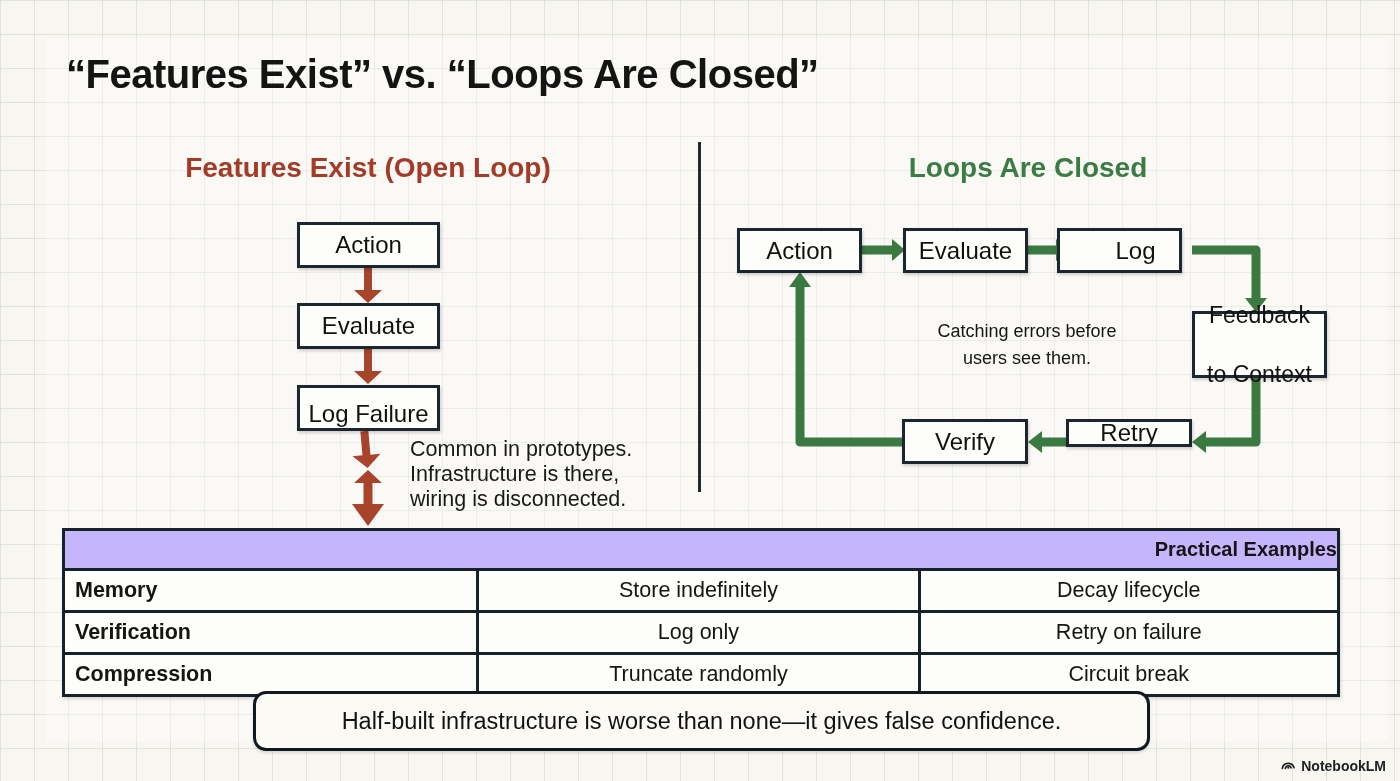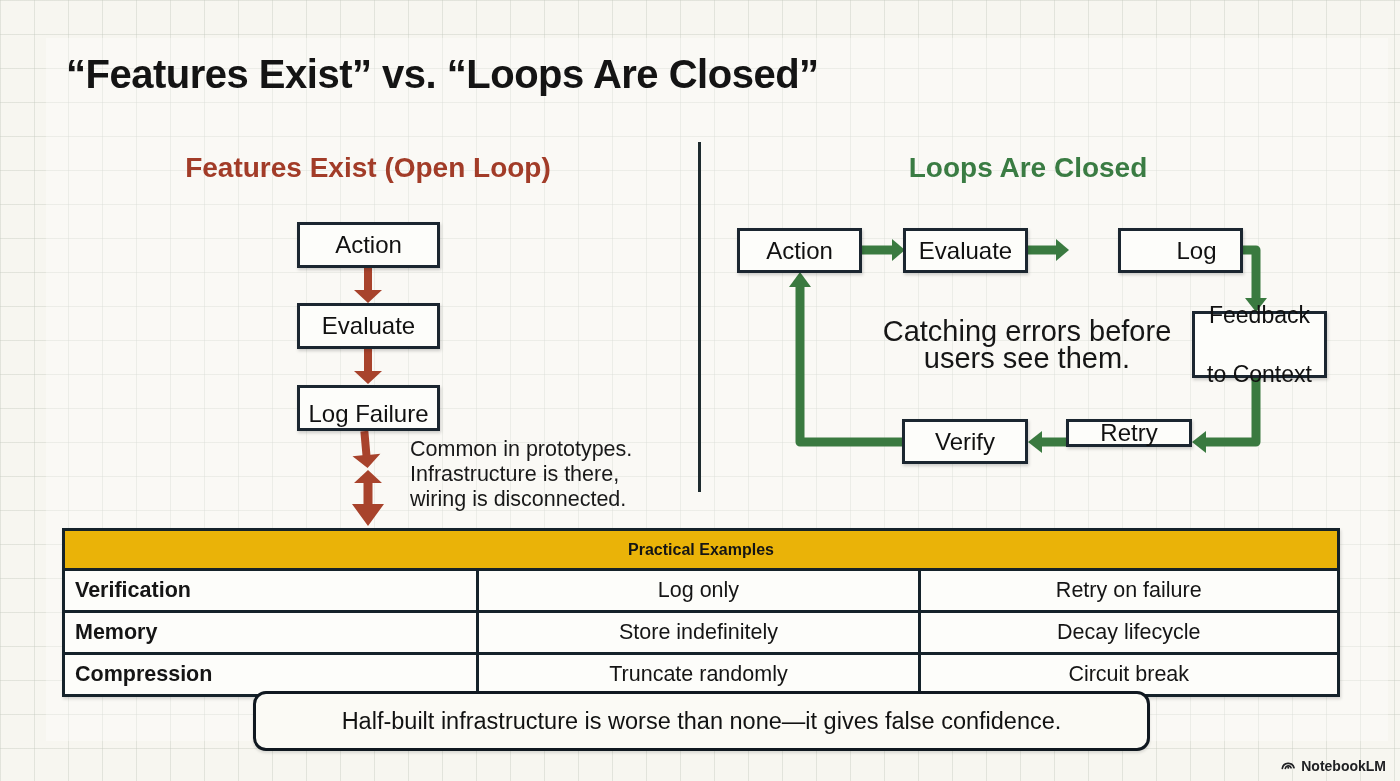--- a/index.html
+++ b/index.html
@@ -38,42 +38,42 @@
     box-shadow:1px 2px 3px rgba(0,0,0,.18);
   }
   .lbox { left:297px; width:143px; height:46px; }
   #lbox-action   { top:222px; }
   #lbox-evaluate { top:303px; }
   #lbox-logfail  { top:385px;align-items:flex-end; }
 
   .rbox-top { top:228px; width:125px; height:45px; }
   #rbox-action   { left:737px; }
   #rbox-evaluate { left:903px; }
-  #rbox-log      { left:1118px;padding-left:32px; }
+  #rbox-log      { left:1057px;padding-left:32px; }
   #rbox-feedback { left:1192px; top:311px; width:135px; height:67px; font-size:23px; flex-direction:column;gap:32px; }
   #rbox-retry    { left:1066px; top:419px; width:126px; height:28px; }
   #rbox-verify   { left:902px;  top:419px; width:126px; height:45px; }
 
   .note-text {
     left:410px; top:437px; width:290px;
     font-size:21.5px; line-height:25px; color:#191919;
   }
   .caption-text {
     left:852px; top:318px; width:350px; text-align:center;
-    font-size:29px; line-height:27px; color:#161616;
+    font-size:18px; line-height:27px; color:#161616;
   }
 
   .divider { left:698px; top:142px; width:3px; height:350px; background:#1e2b2f; }
 
   .examples-table-wrap { left:62px; top:528px; width:1278px; }
   table.examples { width:100%; border-collapse:collapse; table-layout:fixed;
     background:#fdfdfa; box-shadow:1px 2px 3px rgba(0,0,0,.15); }
   table.examples th, table.examples td { border:3px solid #15222a; }
   table.examples th {
-    height:40px; background:#eab308; font-size:16px; font-weight:bold; text-align:center;
+    height:40px; background:#c4b5fd; font-size:20px; font-weight:bold; text-align:right;
   }
   table.examples td { height:42px; font-size:21.5px; text-align:center; padding:0 8px; }
   table.examples td.rowhead { font-weight:bold; text-align:left; padding-left:10px; }
   col.c1 { width:32.5%; } col.c2 { width:34.6%; } col.c3 { width:32.9%; }
 
   .banner {
     left:253px; top:691px; width:897px; height:60px;
     background:#fbfaf5; border:3px solid #101820; border-radius:13px;
     display:flex; align-items:center; justify-content:center;
     font-size:23.5px; color:#121212;
@@ -172,28 +172,28 @@
           <col class="c2">
           <col class="c3">
         </colgroup>
       <thead>
         <tr>
             <th colspan="3">Practical Examples</th>
           </tr>
       </thead>
       <tbody>
         <tr>
+          <td class="rowhead">Memory</td>
+          <td>Store indefinitely</td>
+          <td>Decay lifecycle</td>
+        </tr>
+        <tr>
           <td class="rowhead">Verification</td>
           <td>Log only</td>
           <td>Retry on failure</td>
-        </tr>
-        <tr>
-          <td class="rowhead">Memory</td>
-          <td>Store indefinitely</td>
-          <td>Decay lifecycle</td>
         </tr>
         <tr>
           <td class="rowhead">Compression</td>
           <td>Truncate randomly</td>
           <td>Circuit break</td>
         </tr>
       </tbody>
     </table>
   </div>
 

